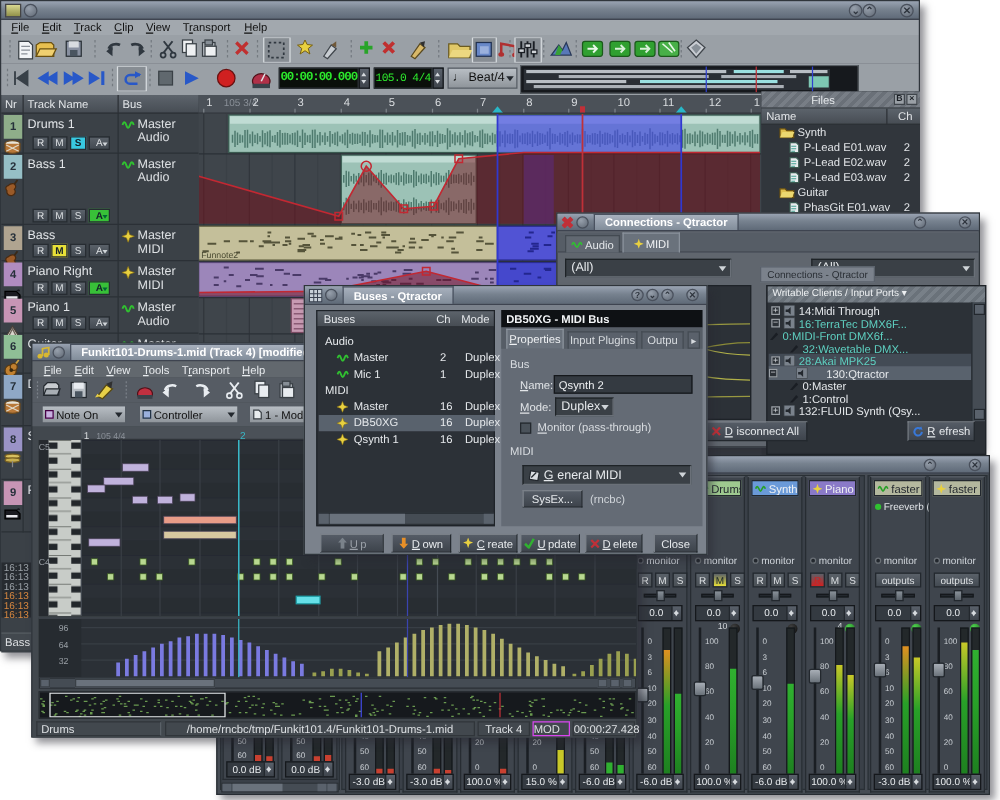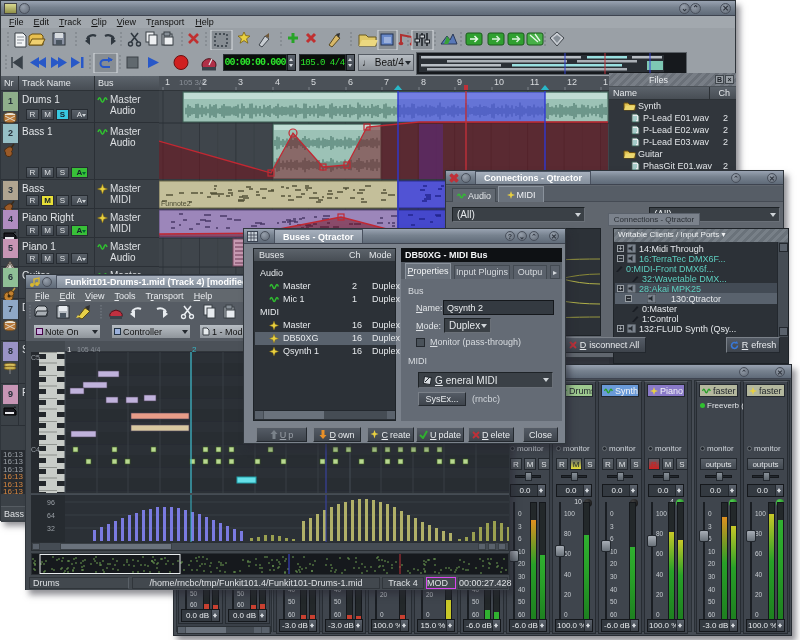--- a/index.html
+++ b/index.html
@@ -657,21 +657,21 @@
           <span>32:Wavetable DMX...</span>
         </div>
         <div class="abs" style="left:1px;top:41px;width:163px;height:11px;display:flex;align-items:center;padding-left:2px;font-size:9px;color:#5ecfc0;white-space:nowrap;overflow:hidden;background:#434b55;">
           <span style="flex:none;width:7px;height:7px;border:1px solid #9aa0a6;background:#2c3137;color:#d6dade;font-size:7px;line-height:5px;text-align:center;margin-right:3px;">+</span>
           <svg width="9" height="9" viewBox="0 0 9 9" style="flex:none;margin-right:3px;">
             <rect x="0" y="0" width="9" height="9" fill="#7a828c" stroke="#3a4046"></rect>
             <path d="M1.5 3.5h2l2-2v6l-2-2h-2z" fill="#23282e"></path>
           </svg>
           <span>28:Akai MPK25</span>
         </div>
-        <div class="abs" style="left:1px;top:51px;width:163px;height:11px;display:flex;align-items:center;padding-left:10px;font-size:9px;color:#e6e9ec;white-space:nowrap;overflow:hidden;background:#59626d;gap:12px;">
+        <div class="abs" style="left:1px;top:51px;width:163px;height:11px;display:flex;align-items:center;padding-left:0;font-size:9px;color:#e6e9ec;white-space:nowrap;overflow:hidden;background:#59626d;gap:12px;">
           <span style="flex:none;width:7px;height:7px;border:1px solid #9aa0a6;background:#2c3137;color:#d6dade;font-size:7px;line-height:5px;text-align:center;margin-right:3px;">−</span>
           <svg width="9" height="9" viewBox="0 0 9 9" style="flex:none;margin-right:3px;">
             <rect x="0" y="0" width="9" height="9" fill="#7a828c" stroke="#3a4046"></rect>
             <path d="M1.5 3.5h2l2-2v6l-2-2h-2z" fill="#23282e"></path>
           </svg>
           <span>130:Qtractor</span>
         </div>
         <div class="abs" style="left:1px;top:61px;width:163px;height:11px;display:flex;align-items:center;padding-left:16px;font-size:9px;color:#e6e9ec;white-space:nowrap;overflow:hidden;">
           <svg width="8" height="8" viewBox="0 0 8 8" style="flex:none;margin-right:3px;">
             <path d="M1 7L6 1l1.5 1.5L3 7z" fill="#1a1e24"></path>

